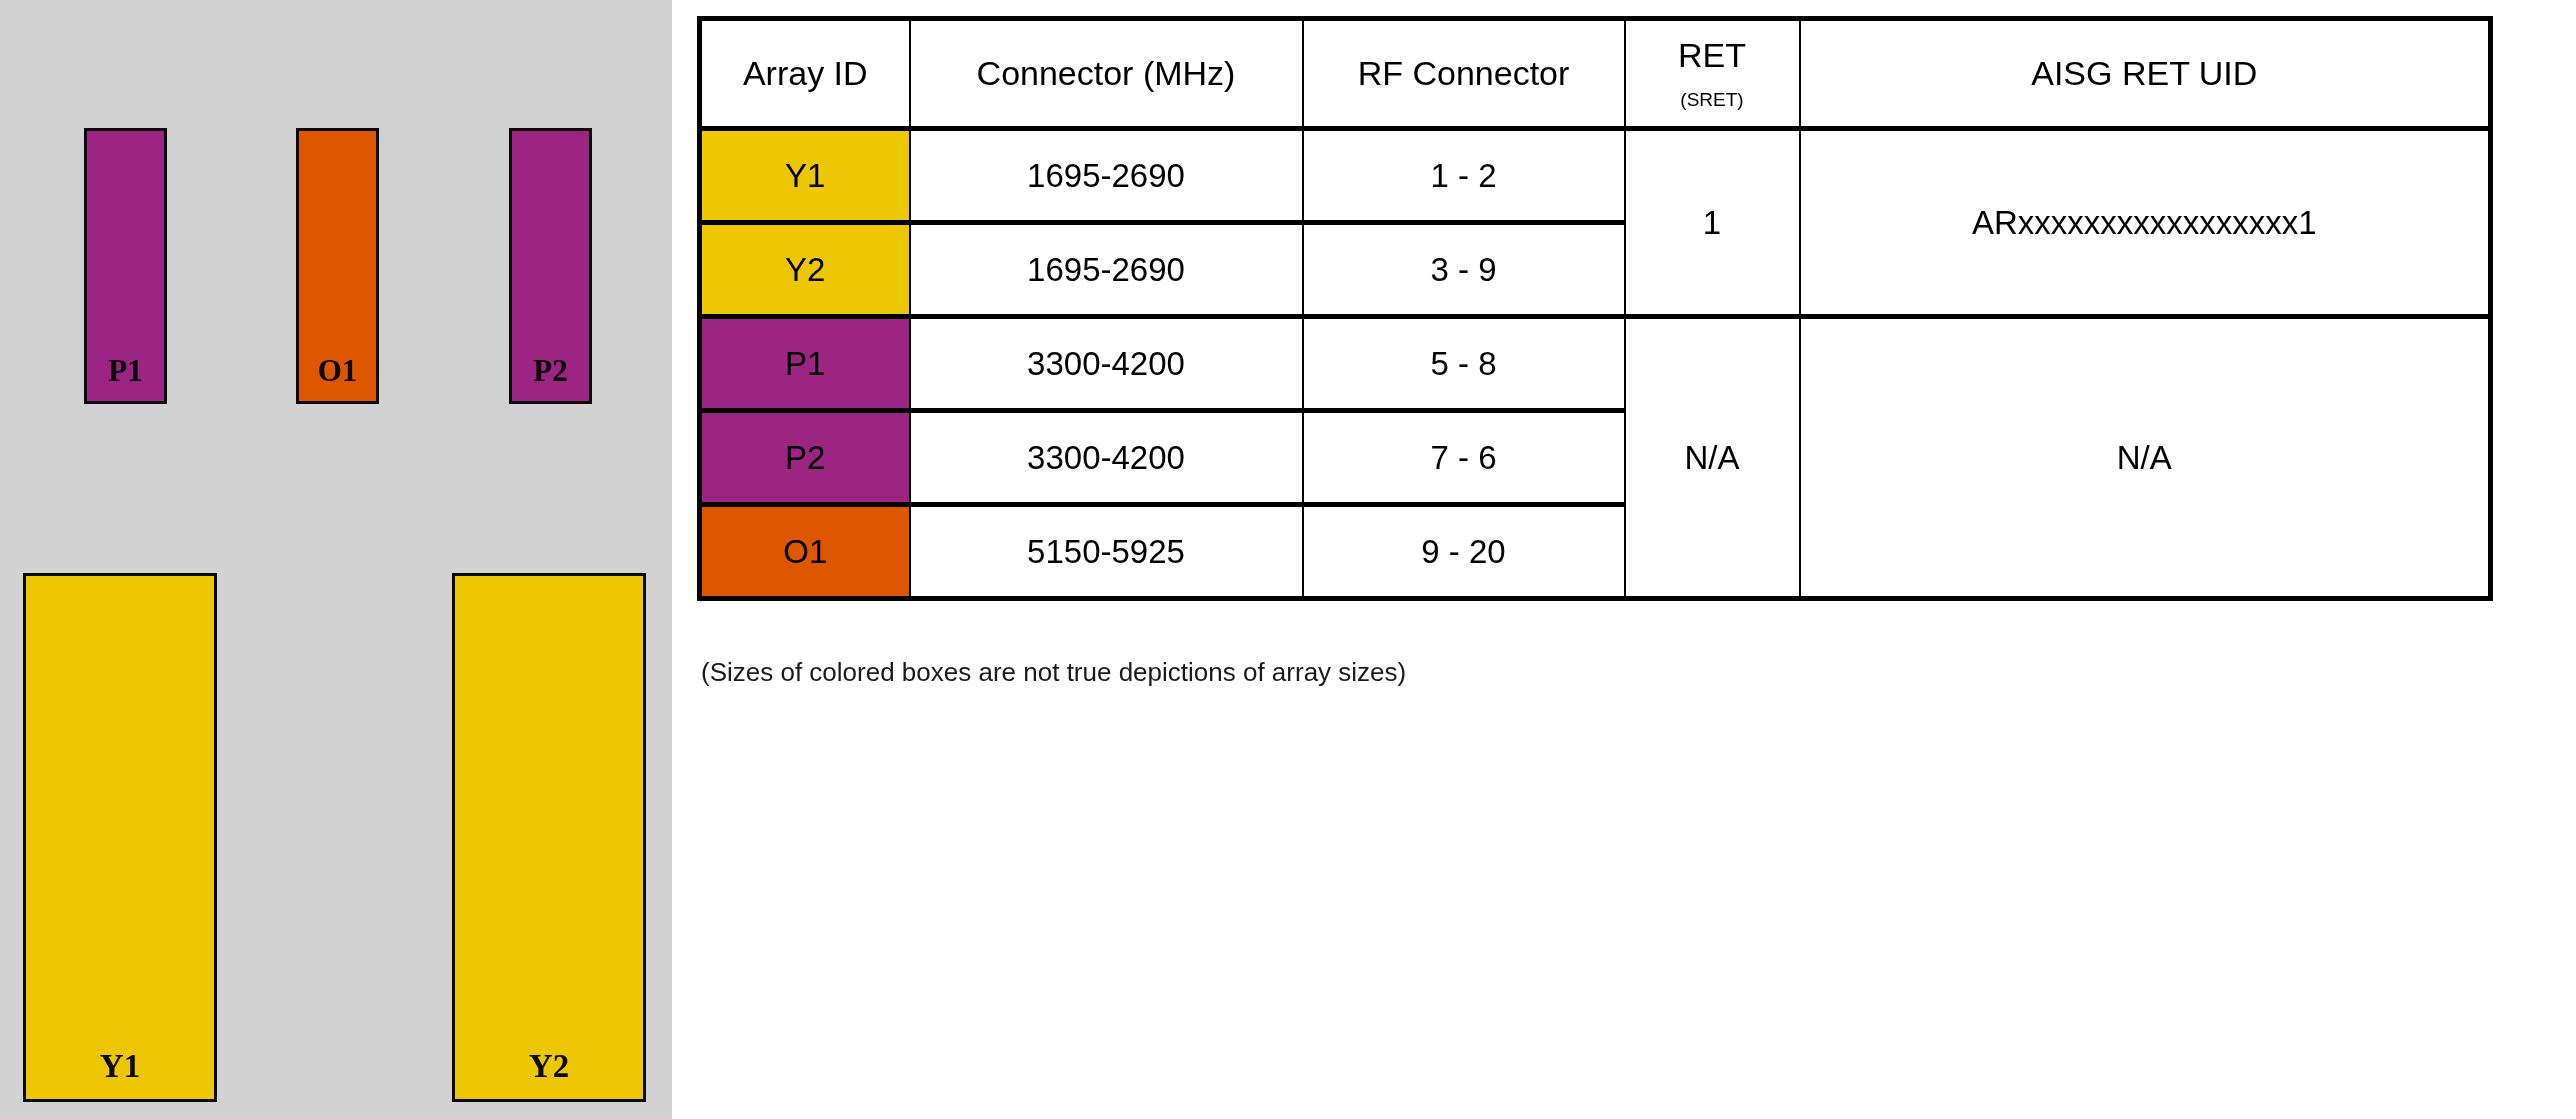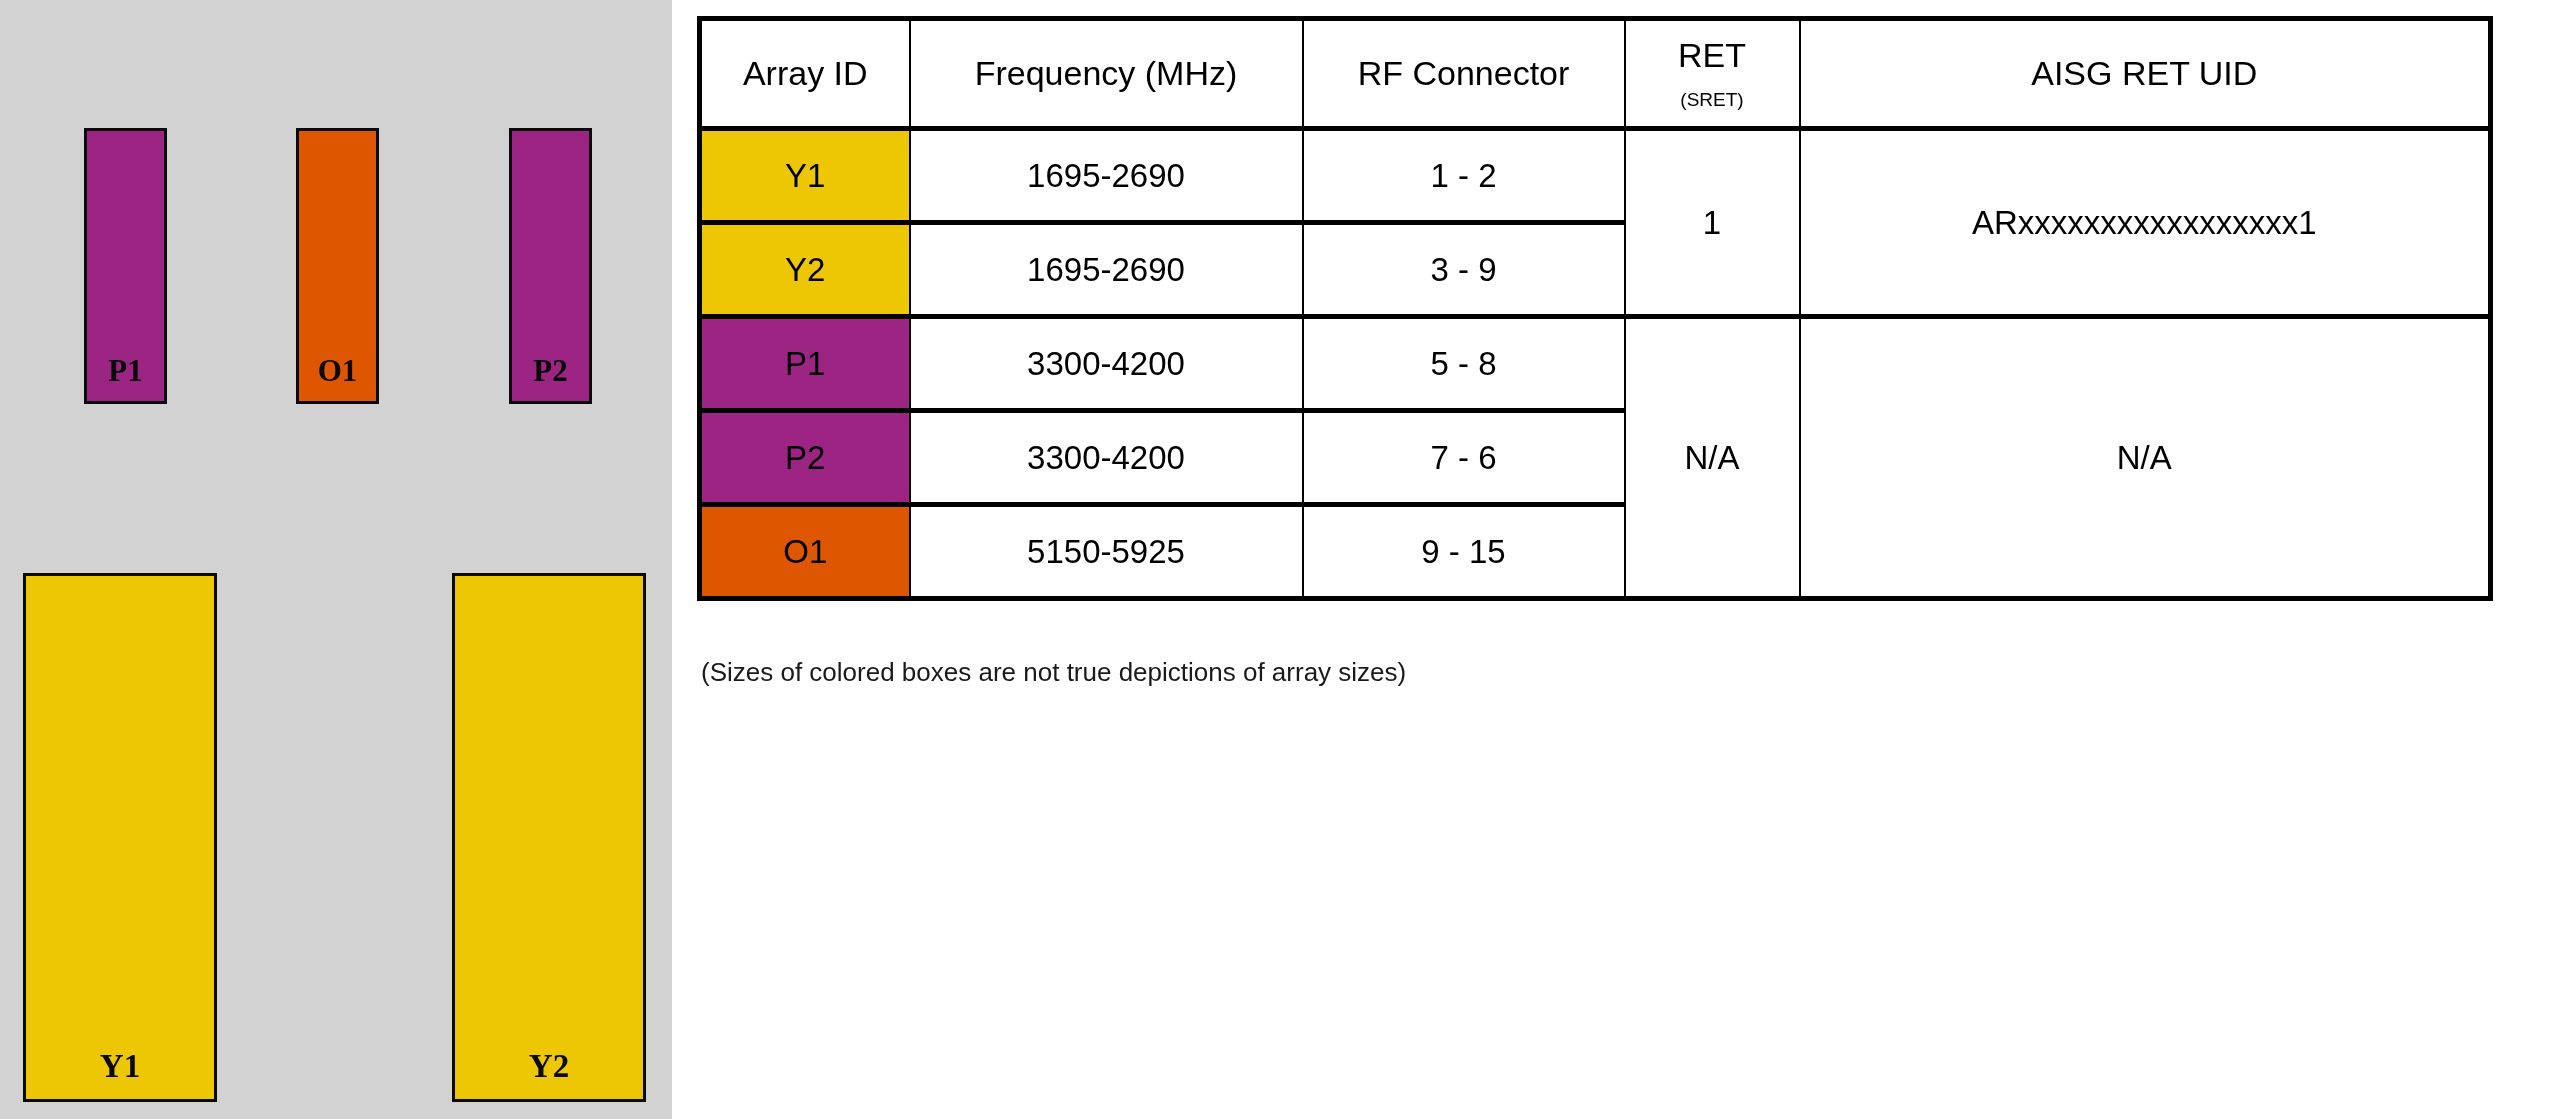--- a/index.html
+++ b/index.html
@@ -125,21 +125,21 @@
     <colgroup>
       <col class="col-array-id">
       <col class="col-frequency">
       <col class="col-rf">
       <col class="col-ret">
       <col class="col-aisg">
     </colgroup>
     <thead>
       <tr>
         <th>Array ID</th>
-        <th>Frequency (MHz)</th>
+        <th>Connector (MHz)</th>
         <th>RF Connector</th>
         <th>
           <div class="ret-th-inner">
             <span>RET</span>
             <span class="ret-th-sub">(SRET)</span>
           </div>
         </th>
         <th>AISG RET UID</th>
       </tr>
     </thead>
@@ -164,21 +164,21 @@
         <td rowspan="3">N/A</td>
       </tr>
       <tr>
         <td class="bg-p">P2</td>
         <td>3300-4200</td>
         <td>7 - 6</td>
       </tr>
       <tr>
         <td class="bg-o">O1</td>
         <td>5150-5925</td>
-        <td>9 - 15</td>
+        <td>9 - 20</td>
       </tr>
     </tbody>
   </table>
 
   <div class="note">(Sizes of colored boxes are not true depictions of array sizes)</div>
 
 </div>
 
 
 </body></html>

